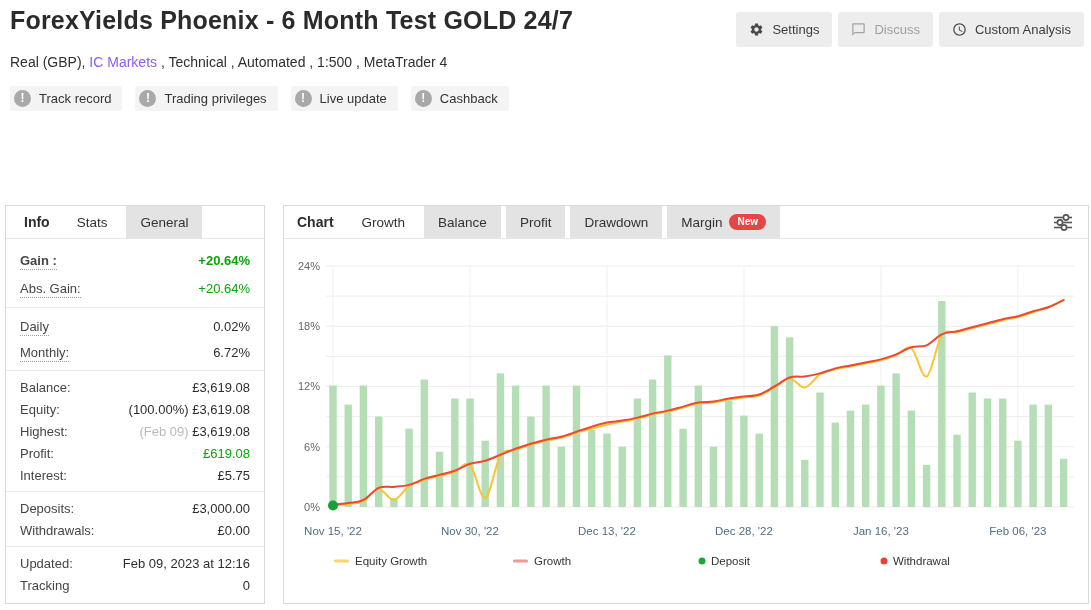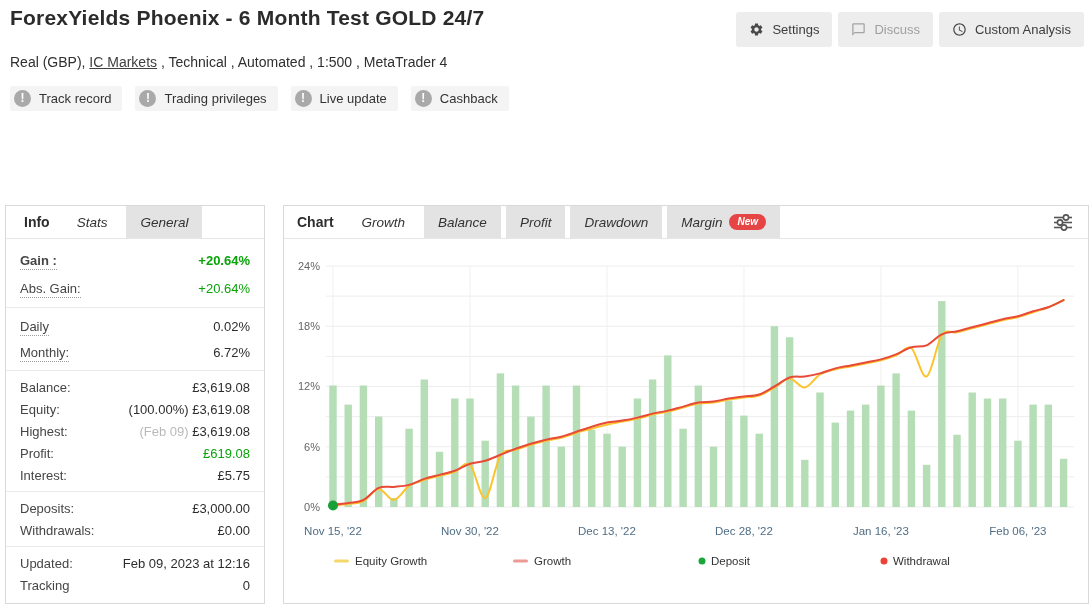--- a/index.html
+++ b/index.html
@@ -1,40 +1,40 @@
 <!DOCTYPE html>
 <html><head>
 <meta charset="utf-8">
 <style>
   html,body{margin:0;padding:0;}
   body{
     width:1091px;height:610px;position:relative;background:#fff;
     font-family:"Liberation Sans",sans-serif;color:#333;overflow:hidden;font-size:13px;
   }
-  .title{position:absolute;left:10px;top:6px;font-size:21px;font-weight:bold;color:#2b2b2b;letter-spacing:.2px;}
+  .title{position:absolute;left:10px;top:6px;font-size:25px;font-weight:bold;color:#2b2b2b;letter-spacing:.2px;}
   .hdr-buttons{position:absolute;top:12px;right:7px;display:flex;gap:6px;}
   .btn{display:inline-flex;align-items:center;gap:8px;background:#ededed;border:0;border-radius:3px;
        padding:0 13px;height:35px;font-size:13px;color:#3d3d3d;font-family:inherit;cursor:pointer;}
   .btn.disabled{color:#a0a0a0;}
   .btn svg{display:block;}
   .subtitle{position:absolute;left:10px;top:54px;font-size:14px;color:#2f2f2f;}
-  .subtitle a{color:#404040;text-decoration:underline;cursor:pointer;}
+  .subtitle a{color:#8b5cf6;cursor:pointer;}
   .badges{position:absolute;left:10px;top:86px;display:flex;gap:13px;}
   .chip{display:inline-flex;align-items:center;gap:8px;background:#f4f4f4;border-radius:2px;
         padding:0 11px 0 4px;height:25px;font-size:13px;color:#333;}
   .excl{width:17px;height:17px;border-radius:50%;background:#a9a9a9;color:#fff;font-size:12px;
         font-weight:bold;line-height:17px;text-align:center;flex:0 0 auto;}
   .excl::before{content:"!";}
   .panel{position:absolute;top:205px;background:#fff;border:1px solid #d9d9d9;box-sizing:content-box;}
   #stats-panel{left:5px;width:258px;height:397px;}
   #chart-panel{left:283px;width:804px;height:397px;}
   .tabstrip{display:flex;align-items:stretch;height:32px;border-bottom:1px solid #e6e6e6;}
   .tab-label{font-weight:bold;font-size:14px;display:flex;align-items:center;padding:0 13px 0 18px;color:#2d2d2d;}
   #chart-panel .tab-label{padding:0 14px 0 13px;}
-  .tabs{display:flex;align-items:stretch;font-style:italic;}
+  .tabs{display:flex;align-items:stretch;}
   .tab{display:flex;align-items:center;gap:7px;padding:0 14px;font-size:13.5px;background:#e3e3e3;
        color:#333;margin-right:5px;cursor:pointer;white-space:nowrap;}
   .tab.active{background:#fff;}
   .pill{background:#e64545;color:#fff;font-size:10px;font-weight:bold;border-radius:9px;padding:2px 8px 3px;}
   .sliders{margin-left:auto;margin-right:13px;display:flex;align-items:center;cursor:pointer;}
   .stats-body{padding:7px 14px 0;}
   .stat-row{display:flex;justify-content:space-between;align-items:center;}
   .g0 .stat-row{padding:6.5px 0;text-align:center;}
   .g1 .stat-row{padding:5.5px 0;}
   .g2 .stat-row,.g3 .stat-row,.g4 .stat-row{padding:3.5px 0;}

